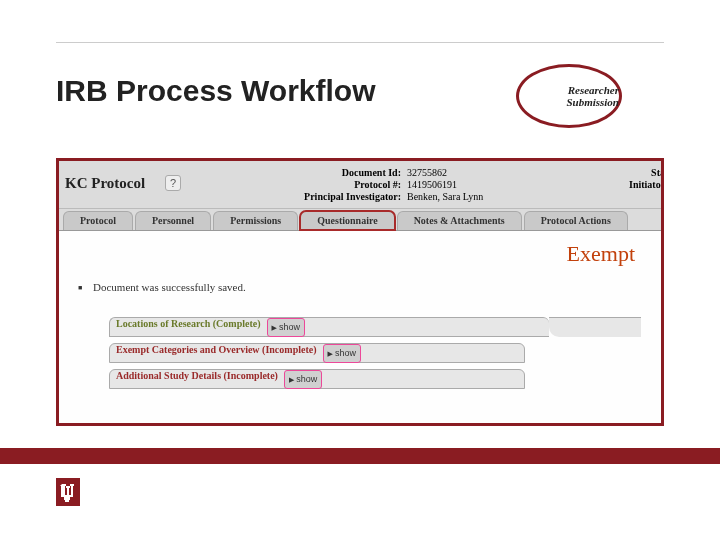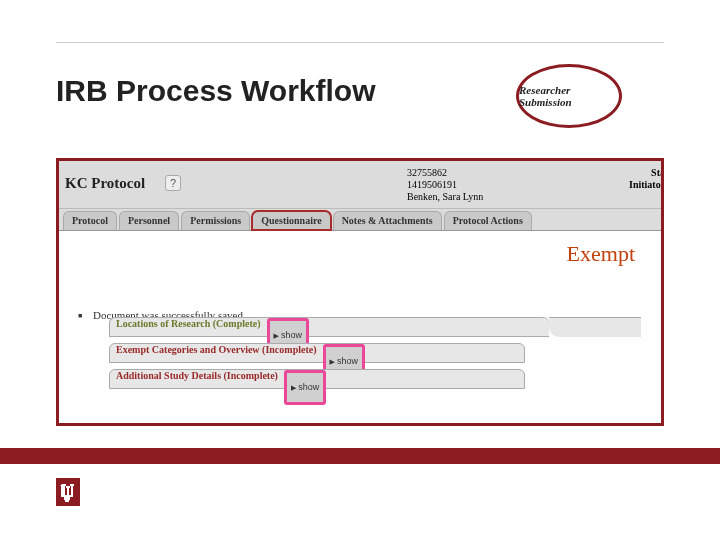--- a/index.html
+++ b/index.html
@@ -26,21 +26,21 @@
   .badge {
     position: absolute;
     left: 516px; top: 64px;
     width: 106px; height: 64px;
     border: 3px solid #8a1c22;
     border-radius: 50%;
     background: #fff;
     display: flex;
     align-items: center;
     justify-content: center;
-    text-align: left;
+    text-align: right;
   }
   .badge span {
     font-family: Georgia, 'Times New Roman', serif;
     font-style: italic;
     font-weight: bold;
     font-size: 11px;
     line-height: 1.1;
     color: #222;
   }
   .panel {
@@ -97,21 +97,21 @@
     align-items: flex-end;
     gap: 2px;
     padding: 0 4px;
     border-bottom: 1px solid #999;
   }
   .tab {
     background: #c9c9c9;
     border: 1px solid #aaa;
     border-bottom: none;
     border-radius: 6px 6px 0 0;
-    padding: 2px 8px;
+    padding: 2px 16px;
     font-family: Georgia, serif;
     font-weight: bold;
     font-size: 10px;
     color: #333;
     line-height: 14px;
   }
   .tab.highlight {
     outline: 2px solid #a82a2a;
     outline-offset: -1px;
   }
@@ -121,21 +121,20 @@
     font-family: Georgia, 'Times New Roman', serif;
     font-size: 22px;
     color: #c2410c;
   }
   .status-line {
     position: absolute;
     left: 34px; top: 120px;
     font-family: Georgia, serif;
     font-size: 11px;
     color: #333;
-    margin-top: 28px;
   }
   .status-line::before {
     content: "■";
     position: absolute;
     left: -15px;
     font-size: 7px;
     top: 3px;
   }
   .acc {
     position: absolute;
@@ -156,27 +155,27 @@
   .acc2 { top: 182px; color: #9a2a2a; }
   .acc3 { top: 208px; color: #9a2a2a; }
   .acc.acc1 { border-right: none; }
   .acc-label { flex: 0 0 auto; }
   .acc1 .acc-label::after,
   .acc2 .acc-label::after,
   .acc3 .acc-label::after { content: ""; }
   .show-btn {
     margin-left: 6px;
     background: #d0d0d0;
-    border: 3px solid #ec4899;
+    border: 1px solid #ec4899;
     border-radius: 3px;
     font-size: 9px;
     font-family: Arial, sans-serif;
     font-weight: normal;
     color: #333;
-    padding: 8px 4px;
+    padding: 2px 4px;
     line-height: 12px;
   }
   .show-btn::before { content: "▶"; font-size: 7px; margin-right: 2px; }
   .acc-wing {
     position: absolute;
     height: 20px;
     border-top: 1px solid #aaa;
     background: #e7e7e7;
   }
   .wing1 { top: 156px; left: 490px; right: 20px; border-radius: 0 0 0 10px; }
@@ -218,20 +217,25 @@
 <div class="badge">
   <span>Researcher Submission</span>
 </div>
 
 <div class="panel">
 
   <div class="panel-top">
     <div class="kc-title">KC Protocol</div>
     <div class="help-icon">?</div>
 
+    <div class="field-block fb-labels">
+      <div>Document Id:</div>
+      <div>Protocol #:</div>
+      <div>Principal Investigator:</div>
+    </div>
     <div class="field-block fb-values">
       <div>32755862</div>
       <div>1419506191</div>
       <div>Benken, Sara Lynn</div>
     </div>
     <div class="field-block fb-right">
       <div>Sta</div>
       <div>Initiator:La</div>
       <div>&nbsp;</div>
     </div>

